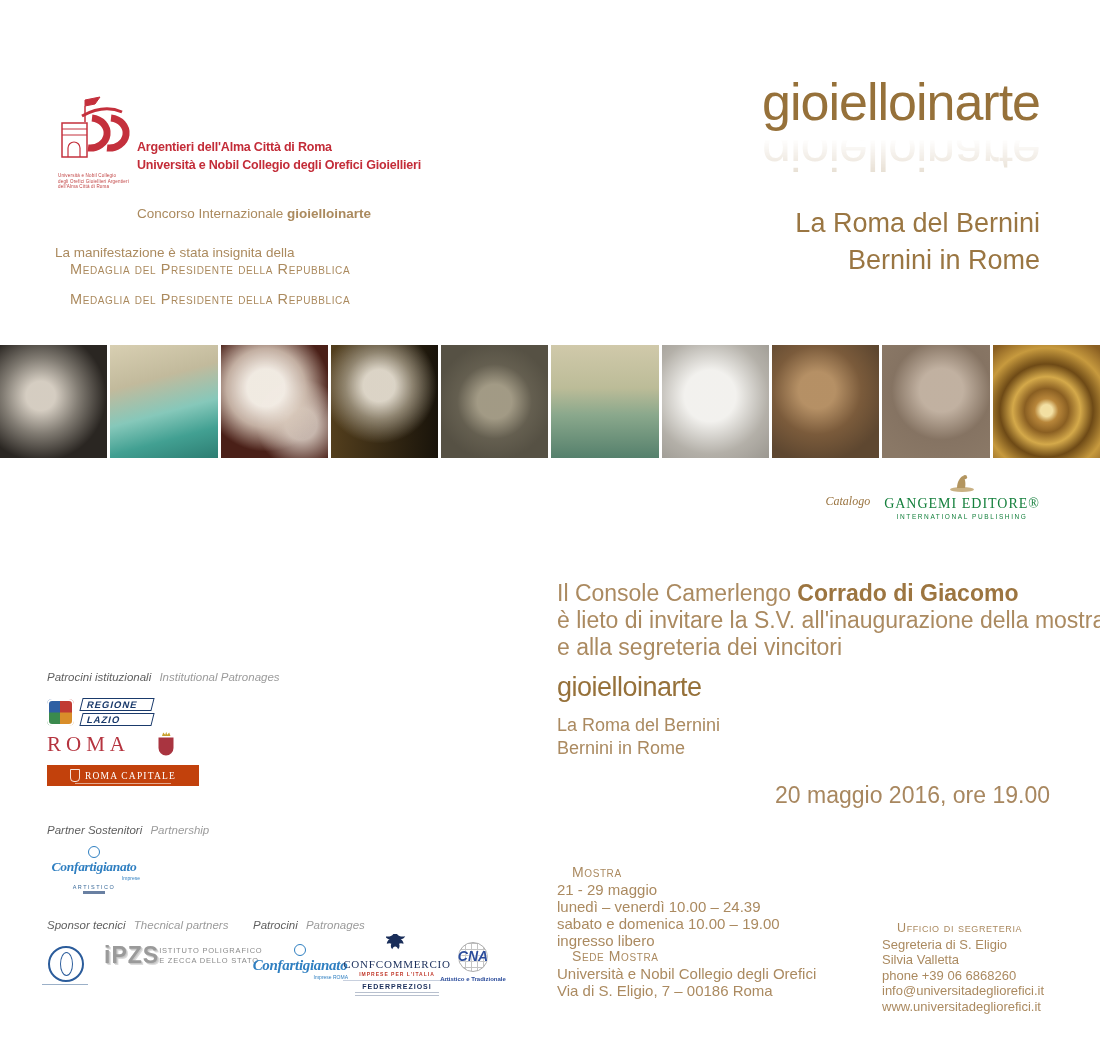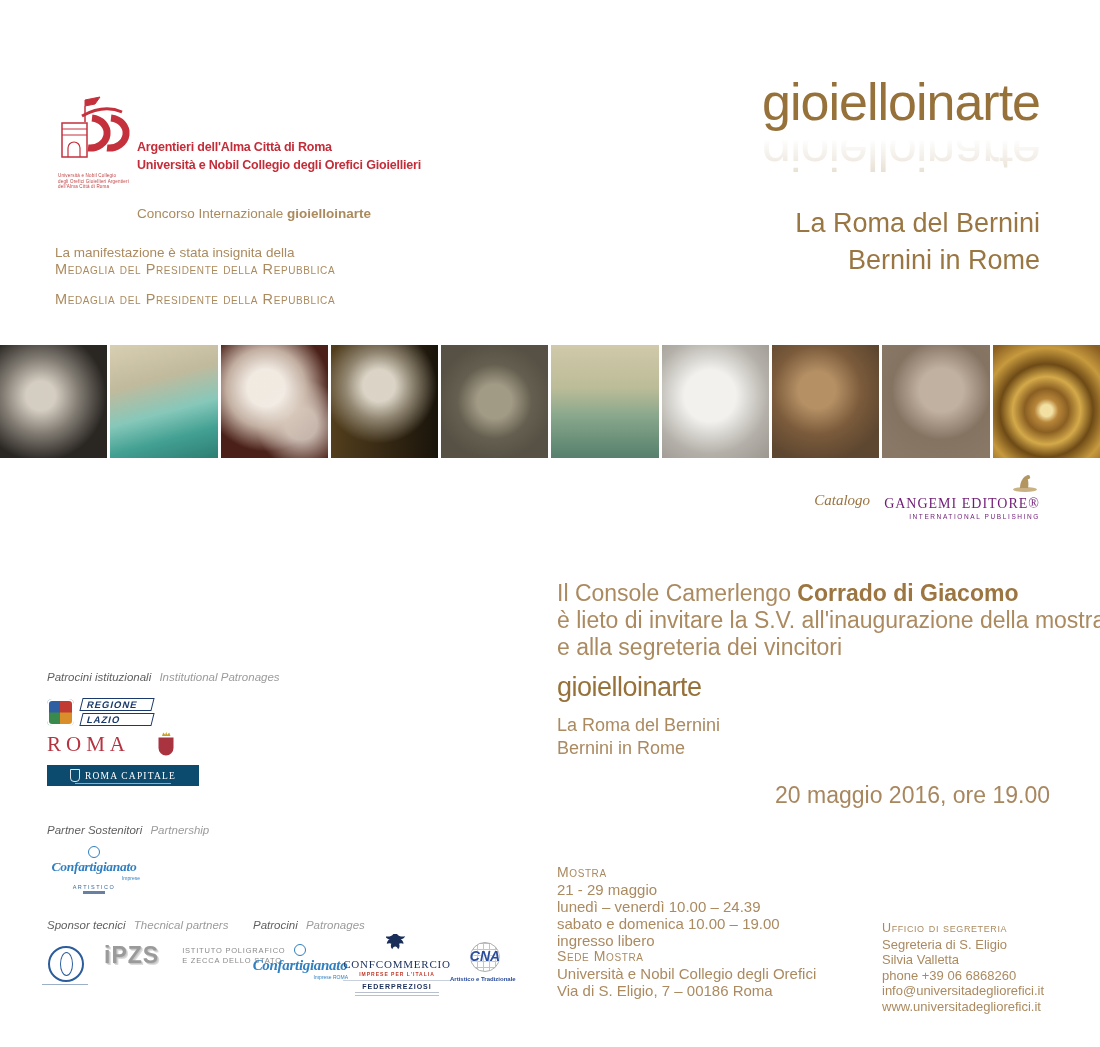--- a/index.html
+++ b/index.html
@@ -3,21 +3,21 @@
 <meta charset="utf-8">
 <style>
   html,body { margin:0; padding:0; background:#ffffff; }
   .page {
     position:relative; width:1100px; height:1047px; background:#ffffff;
     font-family:"Liberation Sans", sans-serif; overflow:hidden;
     color:#a98a60;
   }
   .abs { position:absolute; }
   .nowrap { white-space:nowrap; }
-  .sc { font-variant:small-caps; letter-spacing:.6px; }
+  .sc { font-variant:small-caps; letter-spacing:.6px;margin-left:15px; }
 
   
   .org-name { left:137px; top:138px; color:#c32c38; font-weight:bold;
     font-size:12.5px; line-height:18px; letter-spacing:-.2px; }
   .contest { left:137px; top:206px; font-size:13.5px; color:#ab8a5e; }
   .contest b { font-weight:bold; }
   .honor { left:55px; font-size:13.5px; line-height:17px; color:#ab8a5e; }
   .honor .sc { font-size:14.5px; }
 
   
@@ -43,22 +43,22 @@
   .p4 { flex-basis:97px;  background-color:#241c10; background-image:radial-gradient(circle at 45% 36%, rgba(228,221,208,.95) 0 17%, rgba(165,155,135,.8) 36%, rgba(60,48,28,0) 62%), linear-gradient(90deg, rgba(140,104,44,.45), rgba(20,16,8,.7)); }
   .p5 { flex-basis:103px; background-color:#565144; background-image:radial-gradient(circle at 50% 50%, rgba(170,162,140,.9) 0 22%, rgba(110,104,88,.6) 48%, rgba(60,56,46,0) 75%); }
   .p6 { flex-basis:107px; background:linear-gradient(180deg,#d0c9aa 0%,#bcbc98 38%,#8aa88c 62%,#55806c 100%); }
   .p7 { flex-basis:105px; background-color:#cfccc6; background-image:radial-gradient(circle at 45% 45%, rgba(244,243,240,.95) 0 30%, rgba(168,164,156,.7) 68%, rgba(120,116,108,.6) 100%); }
   .p8 { flex-basis:105px; background-color:#5e4730; background-image:radial-gradient(circle at 42% 40%, rgba(186,148,104,.95) 0 20%, rgba(130,96,62,.8) 48%, rgba(50,36,22,0) 78%); }
   .p9 { flex-basis:112px; background-color:#8a7866; background-image:radial-gradient(circle at 55% 40%, rgba(196,180,164,.95) 0 24%, rgba(130,112,96,.6) 55%, rgba(70,58,48,0) 85%); }
   .p10{ flex-basis:112px; background-color:#7a5418; background-image:radial-gradient(circle at 50% 58%, #f2dfa2 0 7%, #b8863a 14%, #8a5f22 26%, #d4a94a 40%, #6e4a16 55%, #c79a3e 74%, #8a5f22 95%); }
 
   
   .catalog { right:60px; top:474px; display:flex; align-items:flex-end; gap:14px; }
-  .catalog-label { font-family:"Liberation Serif", serif; font-style:italic; font-size:15px; color:#9a7440; padding-bottom:11px; }
-  .publisher-box { text-align:right; color:#701a75; }
+  .catalog-label { font-family:"Liberation Serif", serif; font-style:italic; font-size:12px; color:#9a7440; padding-bottom:11px; }
+  .publisher-box { text-align:center; color:#15803d; }
   .publisher-name { font-family:"Liberation Serif", serif; font-size:14px; letter-spacing:1px; }
   .publisher-sub { font-size:6.5px; letter-spacing:1.6px; margin-top:1px; }
 
   
   .inv { left:557px; top:580px; font-size:23px; color:#ab8a60; line-height:27px; }
   .inv b { font-weight:bold; color:#9c7540; }
   .event-title { left:557px; top:672px; font-size:27px; color:#96713a; letter-spacing:-.5px; }
   .event-sub { left:557px; font-size:18px; color:#ab8a60; line-height:23px; }
   .date { right:50px; top:782px; font-size:23px; color:#a8875f; text-align:right;margin-left:16px; }
 
@@ -71,54 +71,54 @@
   .rl { left:47px; top:698px; display:flex; align-items:center; gap:7px; }
   .rl-icon { width:27px; height:27px; border-radius:5px;
     background-image:linear-gradient(to right,#2e5fa3 50%,#c13b33 50%),linear-gradient(to right,#3a8a4d 50%,#d98e2a 50%);
     background-size:100% 50%; background-repeat:no-repeat; background-position:top,bottom;
     box-shadow:inset 0 0 0 2px #fff; }
   .rl-text { display:flex; flex-direction:column; gap:2px; }
   .rl-box { border:1.5px solid #1a3a6b; color:#1a3a6b; font-weight:bold; font-size:9.5px;
     letter-spacing:1px; padding:0 14px 0 5px; transform:skewX(-14deg); line-height:11px; }
   .roma-row { left:47px; top:731px; display:flex; align-items:center; gap:26px; }
   .roma-word { font-family:"Liberation Serif", serif; font-size:21px; letter-spacing:5px; color:#b5343f; }
-  .rcap { left:47px; top:765px; width:152px; height:21px; background:#0c4a6e; display:flex;
+  .rcap { left:47px; top:765px; width:152px; height:21px; background:#c2410c; display:flex;
     align-items:center; justify-content:center; gap:5px; }
   .rcap-crest { width:8px; height:11px; border:1px solid rgba(255,255,255,.85); border-radius:0 0 4px 4px; }
   .rcap-txt { color:#fff; font-family:"Liberation Serif", serif; font-size:9.5px; letter-spacing:1.2px; }
   .rcap-sub { position:absolute; bottom:2px; left:28px; width:96px; height:1px; background:rgba(255,255,255,.55); }
 
   
   .confart { text-align:center; color:#2f7fc1; }
   .confart .ring { width:10px; height:10px; border:1.5px solid #2f7fc1; border-radius:50%; margin:0 auto 1px; }
   .confart .word { font-family:"Liberation Serif", serif; font-style:italic; font-weight:bold; font-size:13.5px; letter-spacing:-.3px; }
   .confart .sub { font-size:5px; color:#2f7fc1; text-align:right; margin-top:0; }
   .confart .artistico { font-size:5.5px; letter-spacing:1.5px; color:#3a6a9a; margin-top:3px; }
   .confart .dot-line { width:22px; height:3px; background:#2a4a7a; margin:1px auto 0; opacity:.7; }
 
   
   .tec-circ { left:48px; top:946px; width:32px; height:32px; border:2px solid #2b5c9b; border-radius:50%;
     display:flex; align-items:center; justify-content:center; }
   .tec-circ-in { width:11px; height:22px; border:1.5px solid #2b5c9b; border-radius:50%; }
   .tec-circ-cap { left:42px; top:984px; width:46px; height:1px; background:#9bb0c8; }
-  .ipzs { left:104px; top:942px; display:flex; align-items:center; gap:23px; }
+  .ipzs { left:104px; top:942px; display:flex; align-items:center; gap:0; }
   .ipzs-mark { font-weight:bold; font-size:23px; color:#9a9a9a; letter-spacing:1px;
     text-shadow:1px 1px 0 #c6c6c6, 2px 2px 0 #dcdcdc; }
   .ipzs-cap { font-size:7.5px; color:#8a8a8a; letter-spacing:.8px; line-height:10px; }
 
   
   .confcom { left:343px; top:933px; width:108px; text-align:center; }
   .confcom-name { font-family:"Liberation Serif", serif; font-size:11px; letter-spacing:.8px; color:#1a2e5a; margin-top:1px; }
   .confcom-sub1 { font-size:5px; font-weight:bold; letter-spacing:1px; color:#c0392b; margin-top:1px; }
   .confcom-sub2 { font-size:7px; font-weight:bold; letter-spacing:1px; color:#1a2e5a; margin-top:3px; border-top:1px solid #c8d0de; padding-top:2px; }
   .confcom-lines { margin:2px auto 0; width:84px; }
   .confcom-lines span { display:block; height:1px; background:#b8c0ce; margin-top:2px; }
 
   
-  .cna { left:450px; top:942px; width:70px; }
+  .cna { left:438px; top:942px; width:70px; text-align:center; }
   .cna-globe { position:relative; width:28px; height:28px; margin:0 auto; border-radius:50%;
     border:1px solid #adadad;
     background-image:linear-gradient(#c4c4c4 1px, transparent 1px), linear-gradient(90deg,#c4c4c4 1px, transparent 1px);
     background-size:6px 6px; }
   .cna-mark { position:absolute; left:50%; top:50%; transform:translate(-50%,-55%);
     font-weight:bold; font-style:italic; font-size:14px; color:#2b4c9b;
     text-shadow:0 0 2px #ffffff, 0 0 2px #ffffff; }
   .cna-cap { font-size:6px; font-weight:bold; color:#2b4c9b; margin-top:4px; }
 
   

